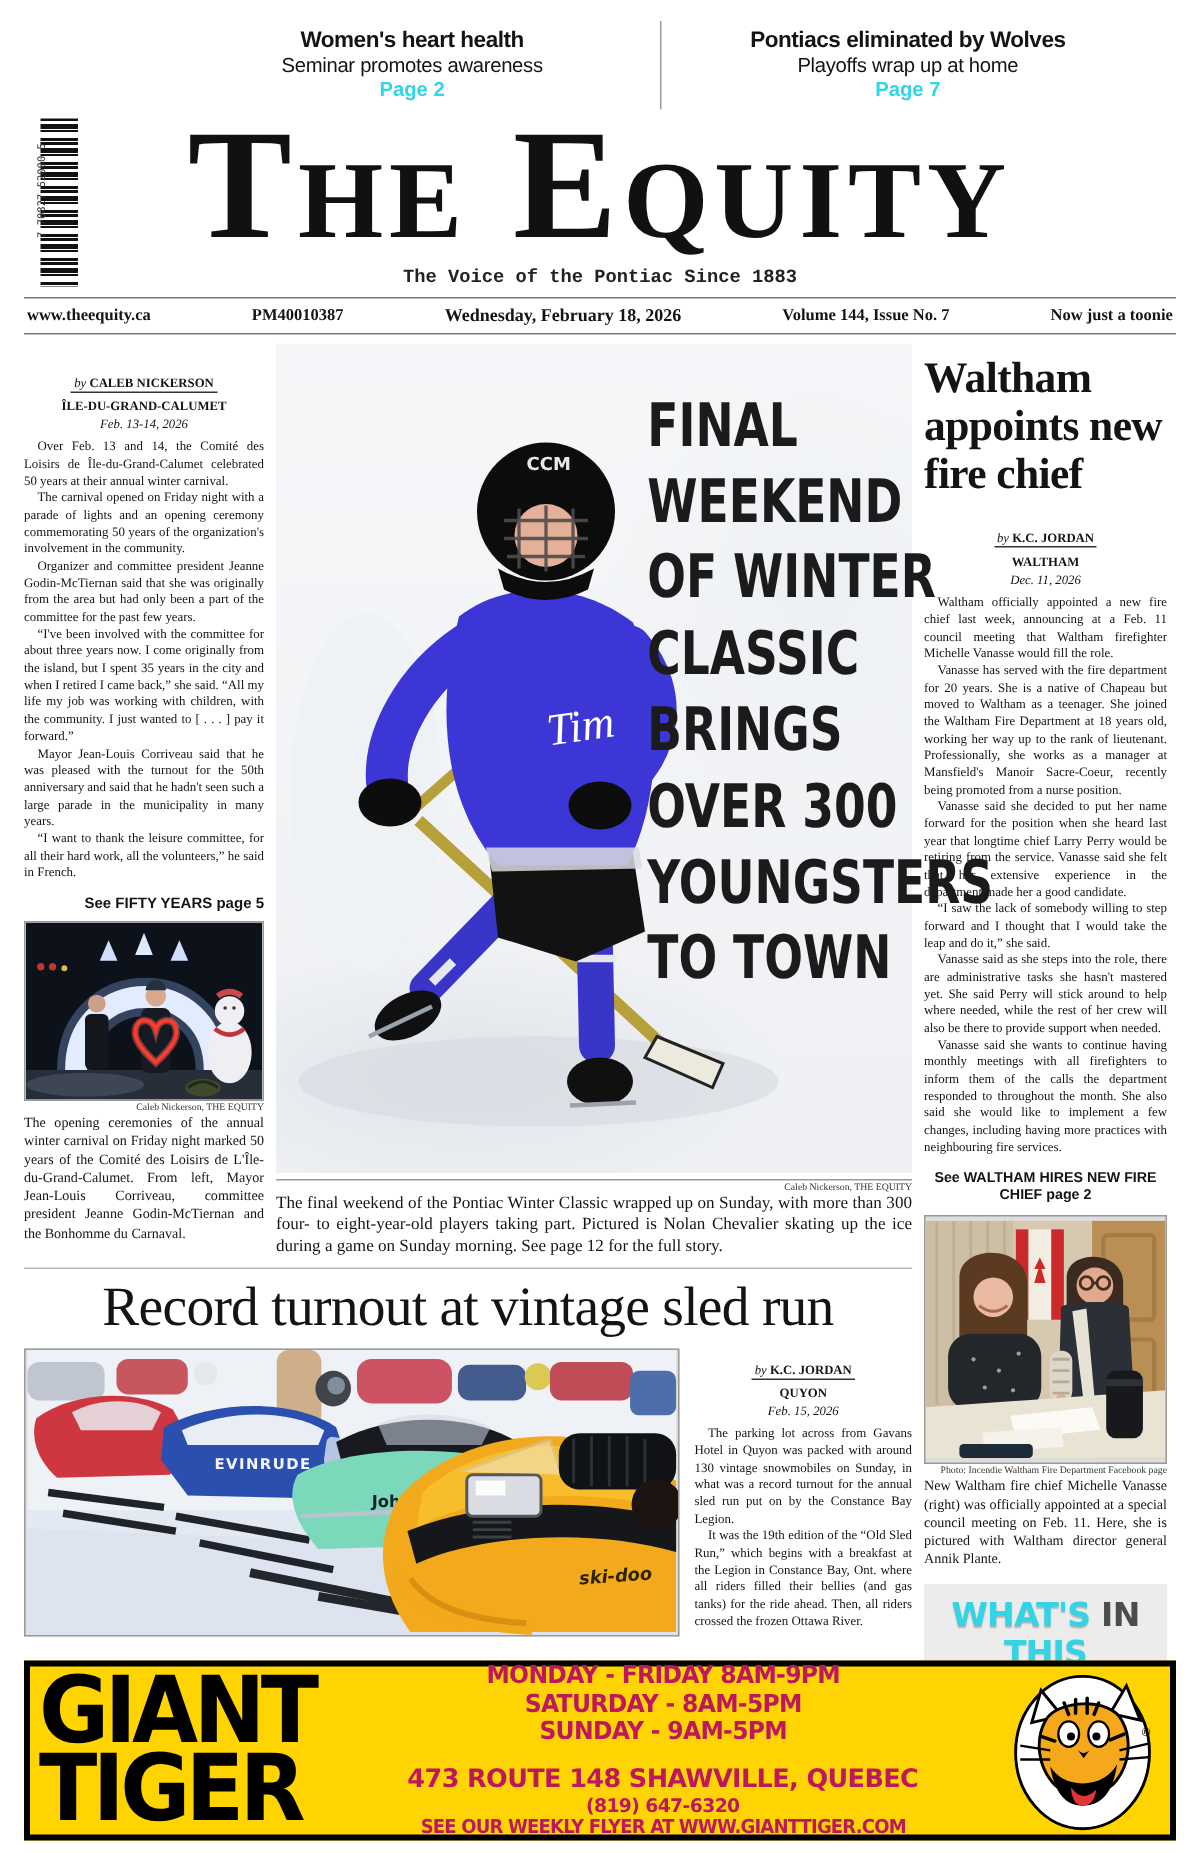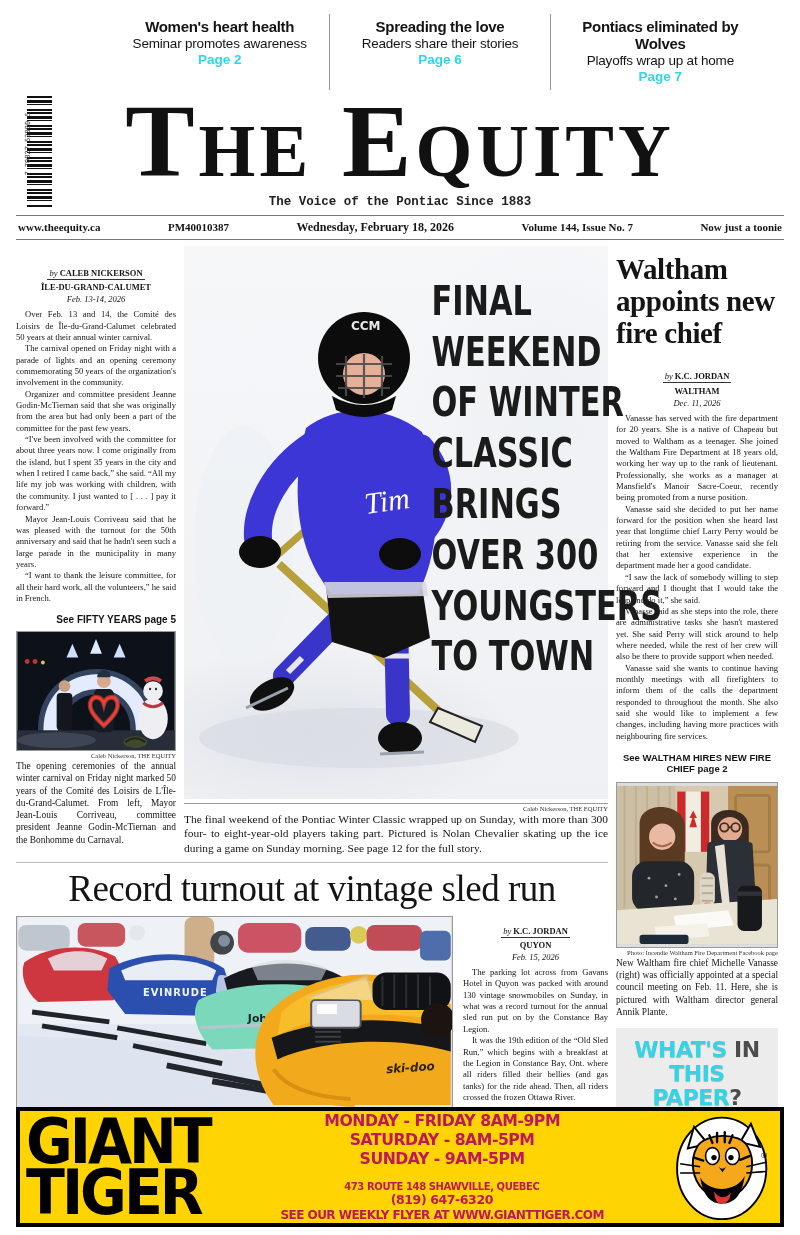--- a/index.html
+++ b/index.html
@@ -93,44 +93,39 @@
   .record-text-col{flex:1;display:flex;flex-direction:column;}
   .record-text-col .body-text{flex:1;}
 
   
   .ad{position:absolute;left:16px;right:16px;bottom:8px;height:120px;background:var(--yellow);
     border:4px solid #000;display:flex;align-items:center;padding:2px 6px;gap:17px;}
   .ad-brand{font-family:"DejaVu Sans",sans-serif;font-weight:900;font-size:57px;line-height:.85;
     letter-spacing:-3px;color:#000;transform:scaleY(1.08);white-space:nowrap;}
   .ad-center{flex:1;text-align:center;font-family:"DejaVu Sans",sans-serif;font-weight:bold;color:#be185d;}
   .ad-hours{font-size:16.5px;line-height:1.15;letter-spacing:-.5px;transform:scaleX(.95);}
-  .ad-addr{font-size:10px;margin-top:12px;letter-spacing:-.4px;}
+  .ad-addr{font-size:17px;margin-top:12px;letter-spacing:-.4px;}
   .ad-phone{font-size:12.5px;letter-spacing:-.4px;}
   .ad-flyer{font-size:12.8px;letter-spacing:-.6px;transform:scaleX(.94);}
   .ad-right{width:148px;text-align:left;font-family:"DejaVu Sans",sans-serif;color:#000;}
   .ad-low{font-weight:900;font-size:34px;line-height:.92;letter-spacing:-1px;}
   .ad-price{font-weight:900;font-size:41px;line-height:.95;letter-spacing:-1px;}
   .ad-slogan{font-weight:bold;font-size:15.5px;margin-top:2px;}
   .tiger{width:100px;flex:0 0 auto;}
 </style>
 </head>
 <body>
 
 <div class="page">
 
   <div class="teasers">
     <div class="teaser">
       <div class="teaser-title">Women's heart health</div>
       <div class="teaser-sub">Seminar promotes awareness</div>
       <div class="teaser-page">Page 2</div>
-    </div>
-    <div class="teaser">
-      <div class="teaser-title">Spreading the love</div>
-      <div class="teaser-sub">Readers share their stories</div>
-      <div class="teaser-page">Page 6</div>
     </div>
     <div class="teaser">
       <div class="teaser-title">Pontiacs eliminated by Wolves</div>
       <div class="teaser-sub">Playoffs wrap up at home</div>
       <div class="teaser-page">Page 7</div>
     </div>
   </div>
 
   <div class="masthead">
     <div class="barcode">
@@ -365,20 +360,21 @@
     </div>
 
     <div class="right-rail">
       <div class="h-bold">Waltham appoints new fire chief</div>
       <div class="byline">
         <span class="by"><i>by</i> <b>K.C. JORDAN</b></span>
         <span class="place">WALTHAM</span>
         <span class="date">Dec. 11, 2026</span>
       </div>
       <div class="body-text">
+        <p>Waltham officially appointed a new fire chief last week, announcing at a Feb. 11 council meeting that Waltham firefighter Michelle Vanasse would fill the role.</p>
         <p>Vanasse has served with the fire department for 20 years. She is a native of Chapeau but moved to Waltham as a teenager. She joined the Waltham Fire Department at 18 years old, working her way up to the rank of lieutenant. Professionally, she works as a manager at Mansfield's Manoir Sacre-Coeur, recently being promoted from a nurse position.</p>
         <p>Vanasse said she decided to put her name forward for the position when she heard last year that longtime chief Larry Perry would be retiring from the service. Vanasse said she felt that her extensive experience in the department made her a good candidate.</p>
         <p>“I saw the lack of somebody willing to step forward and I thought that I would take the leap and do it,” she said.</p>
         <p>Vanasse said as she steps into the role, there are administrative tasks she hasn't mastered yet. She said Perry will stick around to help where needed, while the rest of her crew will also be there to provide support when needed.</p>
         <p>Vanasse said she wants to continue having monthly meetings with all firefighters to inform them of the calls the department responded to throughout the month. She also said she would like to implement a few changes, including having more practices with neighbouring fire services.</p>
       </div>
       <div class="rail-continuation">See WALTHAM HIRES NEW FIRE CHIEF page 2</div>
 
       <div class="photo-frame" style="height:166px;">
         <svg width="160" height="164" viewBox="0 0 170 168">

